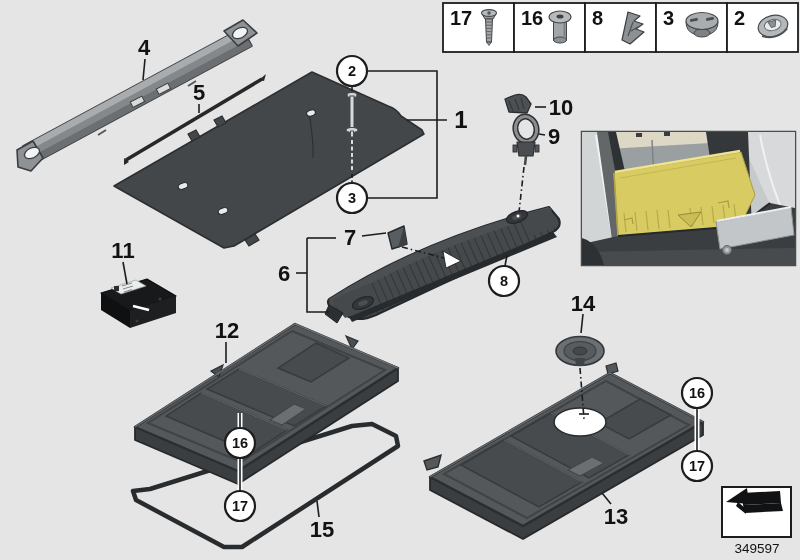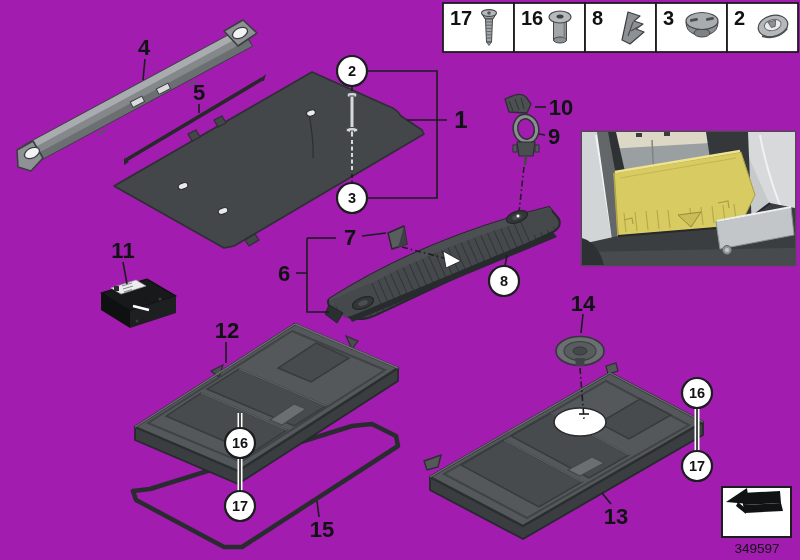--- a/index.html
+++ b/index.html
@@ -1,16 +1,16 @@
 <!DOCTYPE html>
 <html><head>
 <meta charset="utf-8">
 <style>
   html,body{margin:0;padding:0;background:#ffffff;}
-  .stage{width:800px;height:560px;position:relative;background:#a21caf;}
+  .stage{width:800px;height:560px;position:relative;background:#e5e5e5;}
   svg{display:block;}
   text{font-family:"Liberation Sans", sans-serif;fill:#111213;}
   .lbl{font-weight:700;font-size:22px;text-anchor:middle;}
   .lbl1{font-weight:700;font-size:24px;text-anchor:middle;}
   .clbl{font-weight:700;font-size:14.5px;text-anchor:middle;}
   .legnum{font-weight:700;font-size:20px;text-anchor:start;}
   .idnum{font-weight:400;font-size:13.5px;text-anchor:middle;}
   .ldr{stroke:#1b1d1f;stroke-width:1.6;fill:none;}
   .ldrw{stroke:#ffffff;stroke-width:5;fill:none;}
   .co{fill:#ffffff;stroke:#1b1d1f;stroke-width:2.2;}

